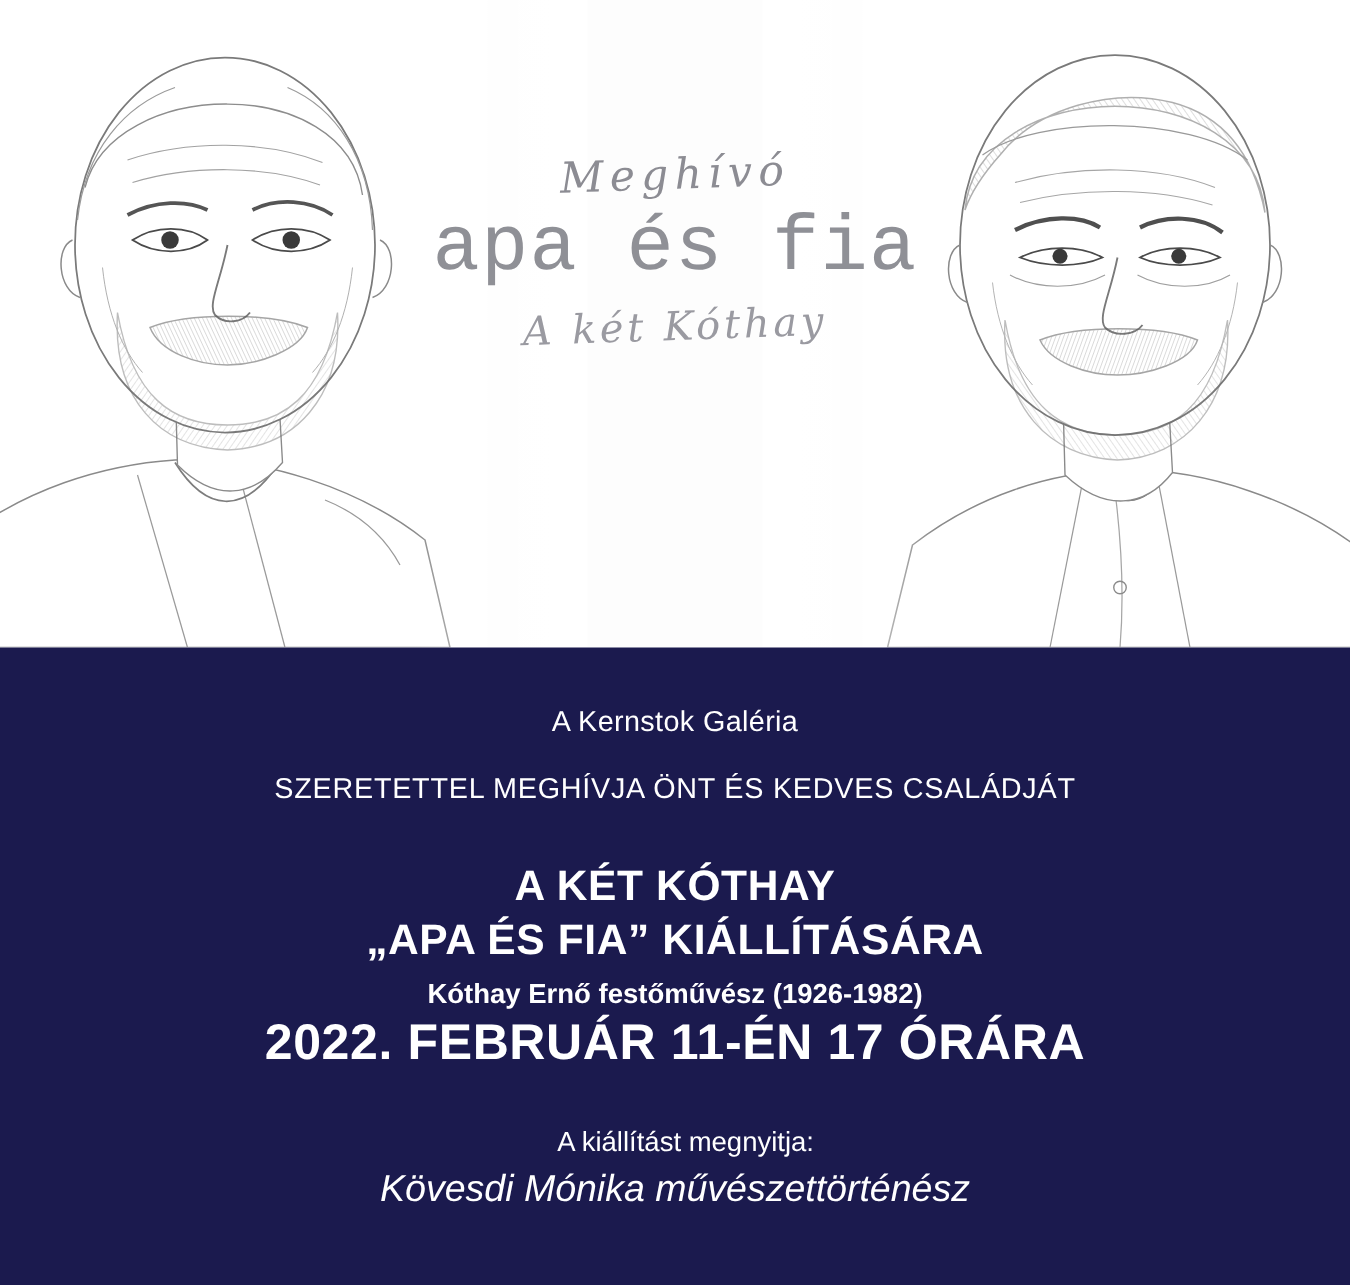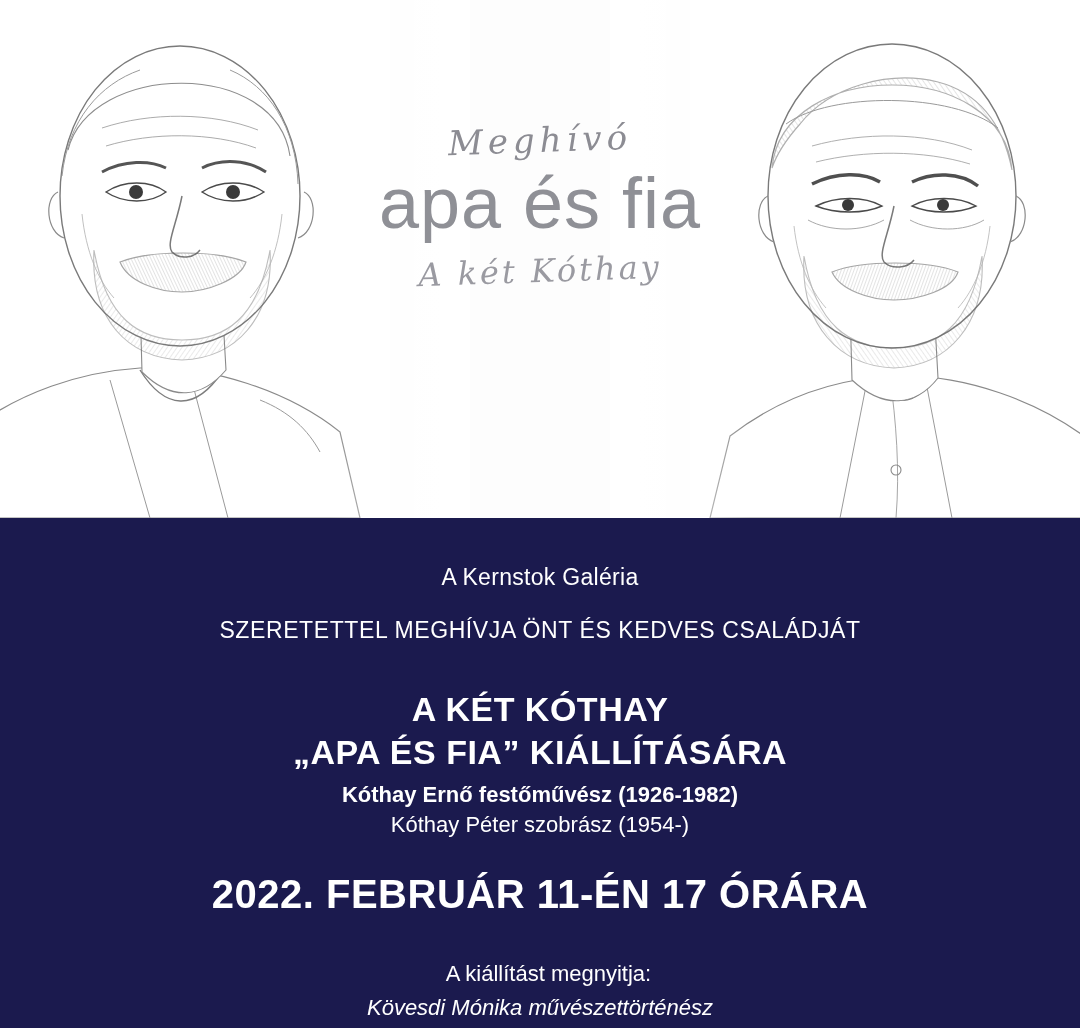--- a/index.html
+++ b/index.html
@@ -75,22 +75,22 @@
   .script-top {
     font-family: "DejaVu Serif", serif;
     font-style: italic;
     font-size: 34px;
     letter-spacing: 5px;
     color: #8c8c93;
     margin: 0 0 6px 0;
     transform: rotate(-2deg);
   }
   .main-title {
-    font-family: Liberation Sans, sans-serif;
-    font-size: 72px;
+    font-family: Liberation Mono, monospace;
+    font-size: 63px;
     font-weight: 400;
     color: #8f9096;
     margin: 0;
     letter-spacing: 1px;
     line-height: 1.05;
   }
   .script-bottom {
     font-family: "DejaVu Serif", serif;
     font-style: italic;
     font-size: 32px;
@@ -152,21 +152,21 @@
     margin: 0 0 44px 0;
     letter-spacing: 0.5px;
   }
   .line-opens {
     font-size: 22px;
     font-weight: 400;
     margin: 0 0 8px 0;
     padding-left: 17px;
   }
   .line-opener {
-    font-size: 22px;
+    font-size: 30px;
     font-style: italic;
     font-weight: 400;
     margin: 0 0 34px 0;
   }
 </style>
 </head>
 <body>
 
 <div class="poster">
 
@@ -288,20 +288,19 @@
       <p class="script-bottom">A két Kóthay</p>
     </div>
   </div>
 
   <div class="bottom">
     <p class="line-gallery">A Kernstok Galéria</p>
     <p class="line-invite">SZERETETTEL MEGHÍVJA ÖNT ÉS KEDVES CSALÁDJÁT</p>
     <p class="line-bold1">A KÉT KÓTHAY</p>
     <p class="line-bold2">„APA ÉS FIA” KIÁLLÍTÁSÁRA</p>
     <p class="line-artist">Kóthay Ernő festőművész (1926-1982)</p>
-    <p class="line-artist2">Kóthay Péter szobrász (1954-)</p>
     <p class="line-date">2022. FEBRUÁR 11-ÉN 17 ÓRÁRA</p>
     <p class="line-opens">A kiállítást megnyitja:</p>
     <p class="line-opener">Kövesdi Mónika művészettörténész</p>
 
   </div>
 
 </div>
 
 </body></html>

